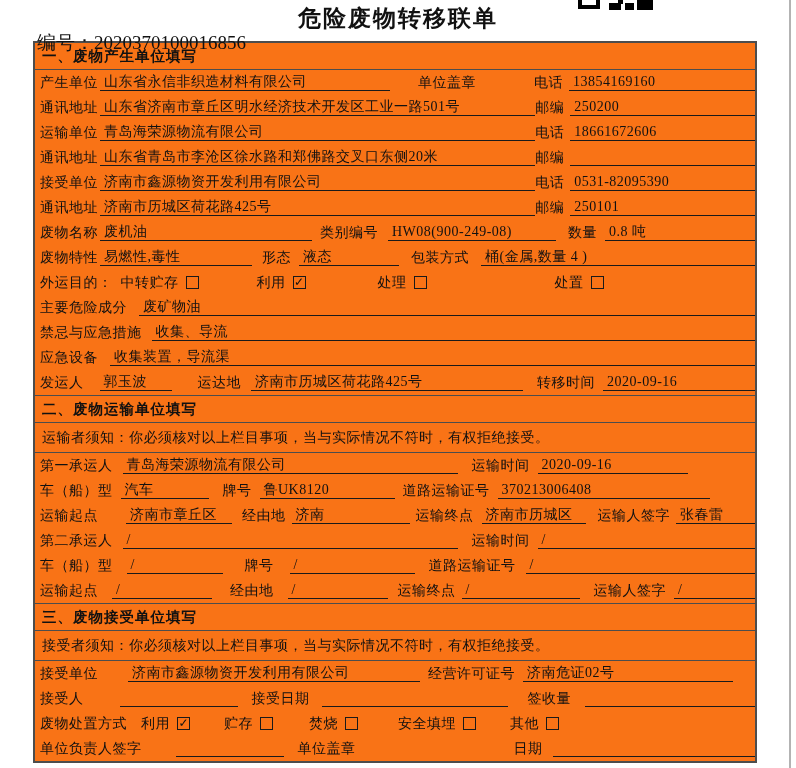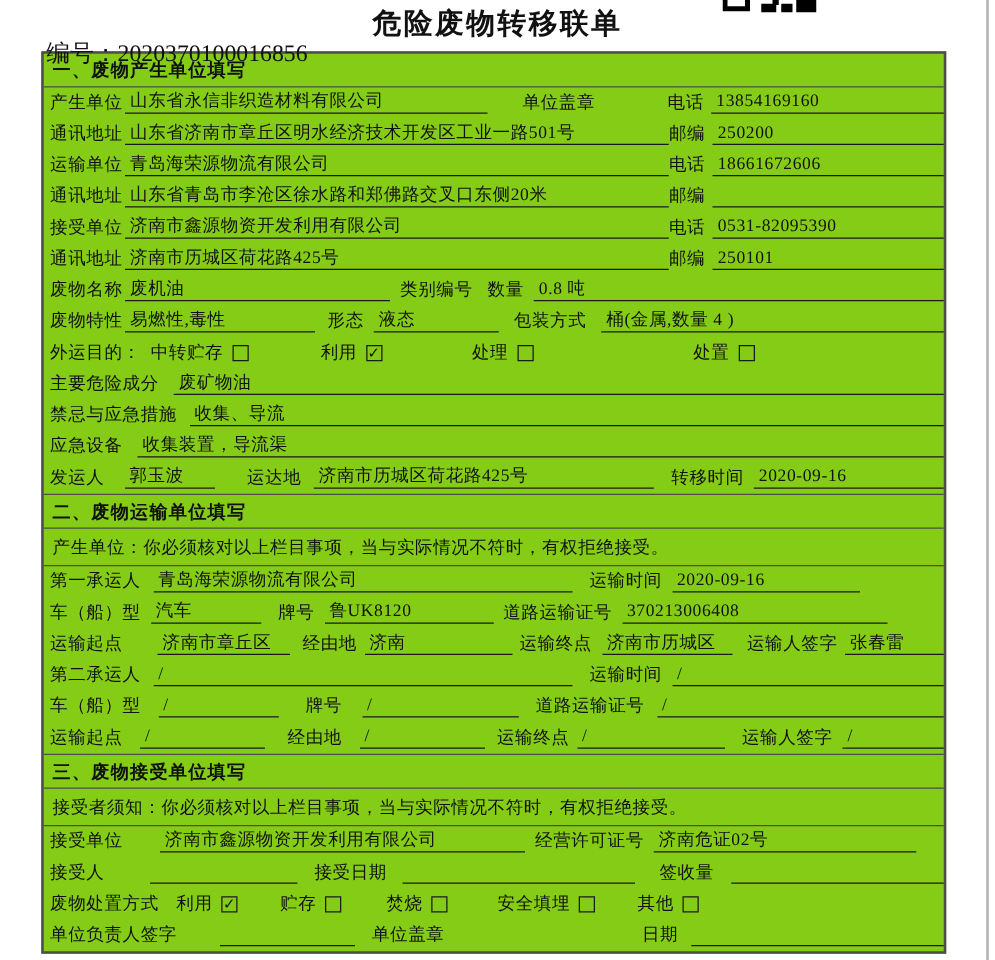--- a/index.html
+++ b/index.html
@@ -13,21 +13,21 @@
   #title{position:absolute;left:0;top:3px;width:100%;text-align:center;
          font-size:23px;font-weight:bold;letter-spacing:2px;}
   #qr{position:absolute;left:578px;top:0;width:78px;height:10px;overflow:hidden;}
   #qr .q{position:absolute;background:#000;}
   #qr .q0{left:0;top:-11px;width:22px;height:20px;background:none;border:4px solid #000;box-sizing:border-box;}
   #qr .q1{left:31px;top:3px;width:12px;height:7px;}
   #qr .q2{left:40px;top:0;width:5px;height:4px;}
   #qr .q3{left:47px;top:3px;width:9px;height:7px;}
   #qr .q4{left:59px;top:0;width:16px;height:10px;}
   
-  #tbl{margin-left:33px;width:724px;border:2px solid #4d4d4d;box-sizing:border-box;background:#84cc16;}
+  #tbl{margin-left:33px;width:724px;border:2px solid #4d4d4d;box-sizing:border-box;background:#f97316;}
   .sec{border-top:1px solid #4d4d4d;}
   .sec:first-child{border-top:none;}
   .sec-h{font-weight:bold;font-size:14.5px;padding:4px 0 3px 7px;border-bottom:1px solid #4d4d4d;letter-spacing:1px;}
   .note{padding:6px 0 5px 7px;border-bottom:1px solid #4d4d4d;letter-spacing:.5px;}
   .row{display:flex;align-items:flex-end;min-height:25px;padding:0 0 4px 5px;box-sizing:border-box;}
   .lbl{white-space:nowrap;line-height:17px;letter-spacing:.5px;}
   .fld{border-bottom:1px solid #1a1a1a;line-height:17px;padding:0 4px;white-space:nowrap;
        overflow:hidden;box-sizing:border-box;min-height:18px;letter-spacing:.5px;}
   .fld.flex{flex:1;}
   .sp{flex:1;}
@@ -97,20 +97,21 @@
           <span class="lbl">通讯地址</span>
           <span class="fld" style="width: 438px; margin-left: 2px;">济南市历城区荷花路425号</span>
           <span class="sp"></span>
           <span class="lbl">邮编</span>
           <span class="fld" style="width: 186px; margin-left: 6px;">250101</span>
         </div>
         <div class="row">
           <span class="lbl">废物名称</span>
           <span class="fld" style="width: 212px; margin-left: 2px;">废机油</span>
           <span class="lbl" style="margin-left: 8px;">类别编号</span>
+          <span class="fld" style="width: 168px; margin-left: 10px;">HW08(900-249-08)</span>
           <span class="lbl" style="margin-left: 12px;">数量</span>
           <span class="fld flex" style="margin-left: 8px;">0.8 吨</span>
         </div>
         <div class="row">
           <span class="lbl">废物特性</span>
           <span class="fld" style="width: 152px; margin-left: 2px;">易燃性,毒性</span>
           <span class="lbl" style="margin-left: 10px;">形态</span>
           <span class="fld" style="width: 100px; margin-left: 8px;">液态</span>
           <span class="lbl" style="margin-left: 12px;">包装方式</span>
           <span class="fld flex" style="margin-left: 12px;">桶(金属,数量 4 )</span>
@@ -152,21 +153,21 @@
           <span class="lbl">发运人</span>
           <span class="fld" style="width: 72px; margin-left: 16px;">郭玉波</span>
           <span class="lbl" style="margin-left: 26px;">运达地</span>
           <span class="fld" style="width: 272px; margin-left: 10px;">济南市历城区荷花路425号</span>
           <span class="lbl" style="margin-left: 14px;">转移时间</span>
           <span class="fld flex" style="margin-left: 8px;">2020-09-16</span>
         </div>
       </div>
       <div class="sec">
         <div class="sec-h">二、废物运输单位填写</div>
-        <div class="note">产生单位：你必须核对以上栏目事项，当与实际情况不符时，有权拒绝接受。</div>
+        <div class="note">运输者须知：你必须核对以上栏目事项，当与实际情况不符时，有权拒绝接受。</div>
         <div class="row">
           <span class="lbl">第一承运人</span>
           <span class="fld" style="width: 335px; margin-left: 10px;">青岛海荣源物流有限公司</span>
           <span class="lbl" style="margin-left: 14px;">运输时间</span>
           <span class="fld" style="width: 150px; margin-left: 8px;">2020-09-16</span>
         </div>
         <div class="row">
           <span class="lbl">车（船）型</span>
           <span class="fld" style="width: 88px; margin-left: 8px;">汽车</span>
           <span class="lbl" style="margin-left: 14px;">牌号</span>

